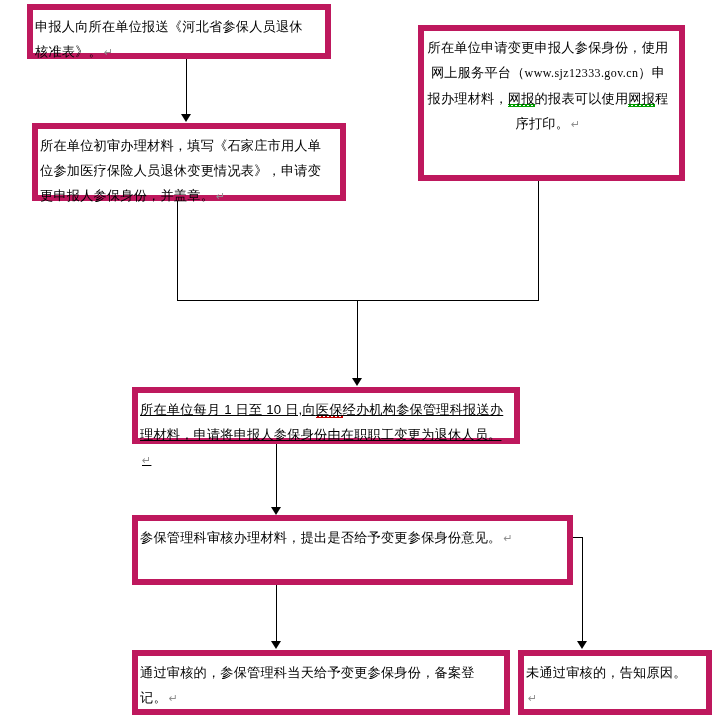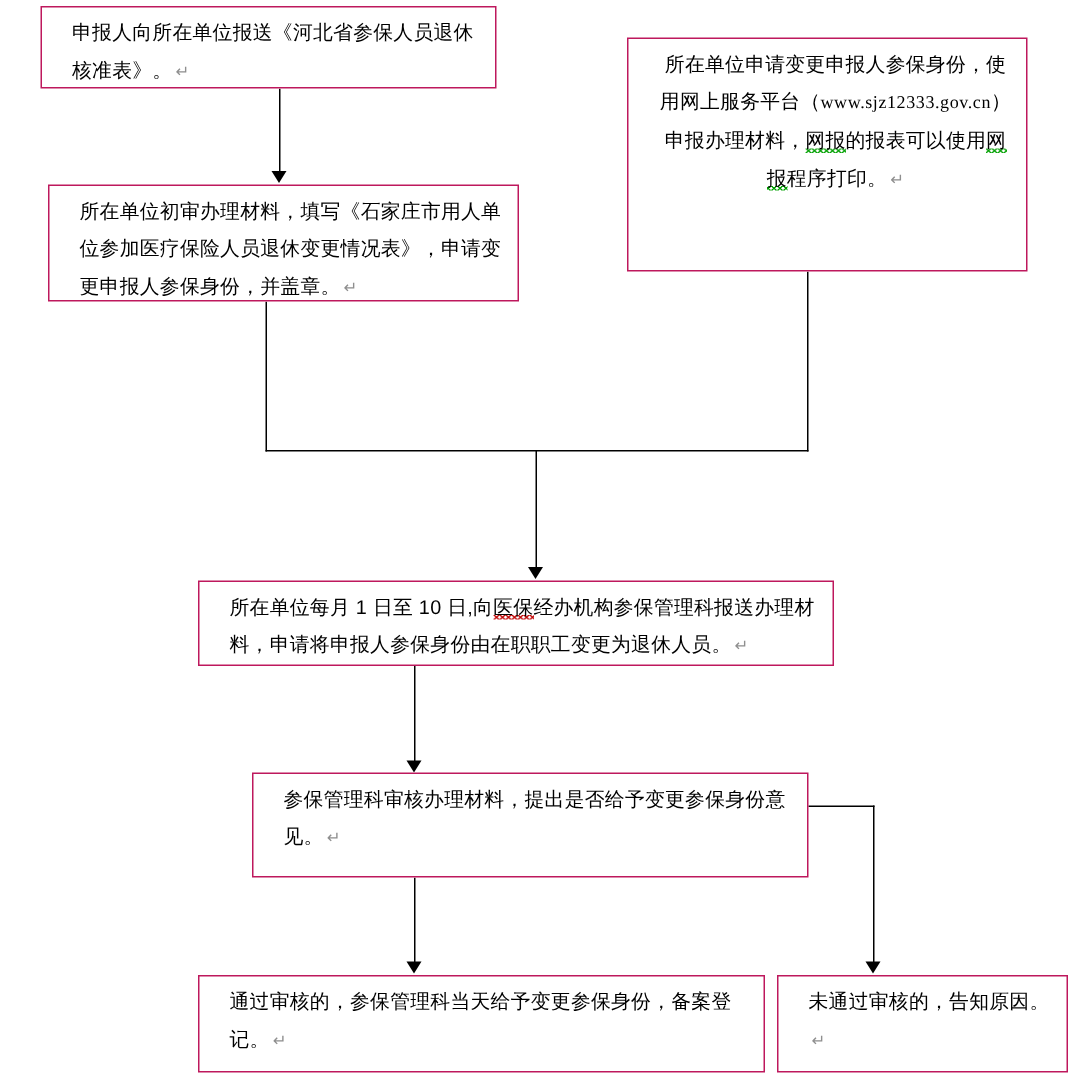--- a/index.html
+++ b/index.html
@@ -14,26 +14,26 @@
   #canvas {
     position: relative;
     width: 720px;
     height: 718px;
     background: #ffffff;
     overflow: hidden;
   }
   .node {
     position: absolute;
     box-sizing: border-box;
-    border: 1px solid #be185d;
+    border: 6px solid #be185d;
     background: #ffffff;
     color: #000000;
     font-size: 13.2px;
     line-height: 25px;
-    padding: 4px 9px 4px 20px;
+    padding: 4px 9px 4px 2px;
     letter-spacing: 0.2px;
     z-index: 3;
   }
   .node p {
     margin: 0;
     word-break: break-all;
   }
   
   .vline {
     position: absolute;
@@ -111,28 +111,28 @@
 
   <div class="vline" style="left:177px; top:201px; height:100px;"></div>
 
   <div class="vline" style="left:538px; top:181px; height:120px;"></div>
 
   <div class="hline" style="left:177px; top:300px; width:362px;"></div>
 
   <div class="vline" style="left:357px; top:300px; height:79px;"></div>
   <div class="arrowhead" style="left:352px; top:378px;"></div>
 
-  <div class="node" style="left:132px; top:387px; width:424px; height:57px;">
+  <div class="node" style="left:132px; top:387px; width:388px; height:57px;text-decoration:underline;">
     <p><span>所在单位每月 1 日至 10 日,向</span><span class="sq-red">医保</span><span>经办机构参保管理科报送办理材料，申请将申报人参保身份由在职职工变更为退休人员。</span><span class="ret">↵</span></p>
   </div>
 
   <div class="vline" style="left:276px; top:444px; height:64px;"></div>
   <div class="arrowhead" style="left:271px; top:507px;"></div>
 
-  <div class="node" style="left:132px; top:515px; width:371px; height:70px;margin-left:36px;">
+  <div class="node" style="left:132px; top:515px; width:441px; height:70px;">
     <p><span>参保管理科审核办理材料，提出是否给予变更参保身份意见。</span><span class="ret">↵</span></p>
   </div>
 
   <div class="vline" style="left:276px; top:585px; height:57px;"></div>
   <div class="arrowhead" style="left:271px; top:641px;"></div>
 
   <div class="hline" style="left:503px; top:537px; width:80px;"></div>
   <div class="vline" style="left:582px; top:537px; height:105px;"></div>
   <div class="arrowhead" style="left:577px; top:641px;"></div>
 

